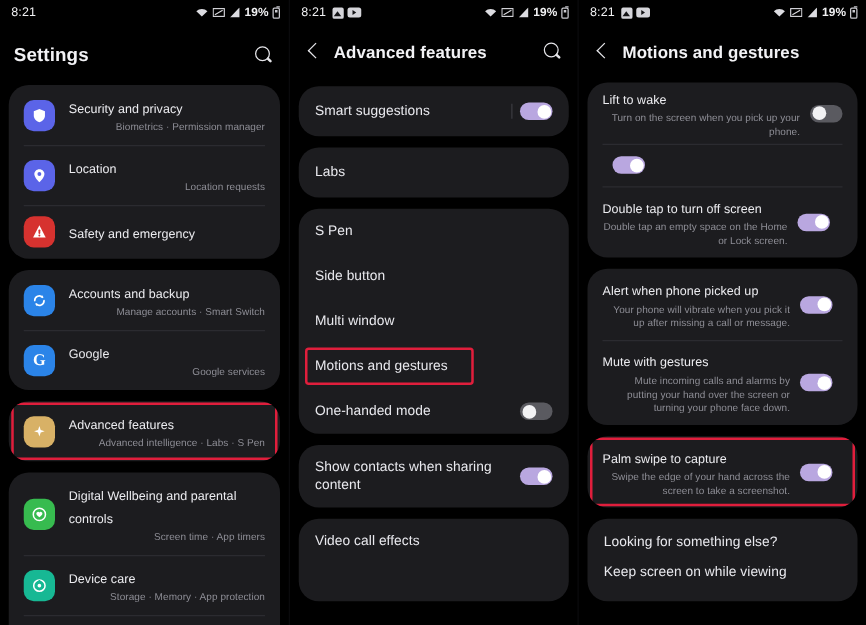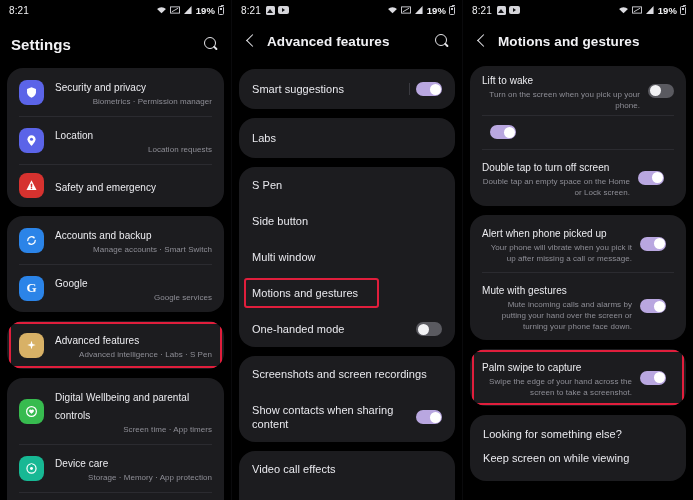--- a/index.html
+++ b/index.html
@@ -392,23 +392,20 @@
           <span class="divider-line"></span>
           <span class="row-title" style="flex:1">One-handed mode</span>
           <span class="toggle">
             <span class="knob"></span>
           </span>
         </div>
       </div>
 
       <div class="card">
         <div class="prow">
-          <span class="row-title" style="flex:1">Screenshots and screen recordings</span>
-        </div>
-        <div class="prow">
           <span class="divider-line"></span>
           <span class="row-title" style="flex:1">Show contacts when sharing content</span>
           <span class="toggle on">
             <span class="knob"></span>
           </span>
         </div>
       </div>
 
       <div class="card">
         <div class="prow">

